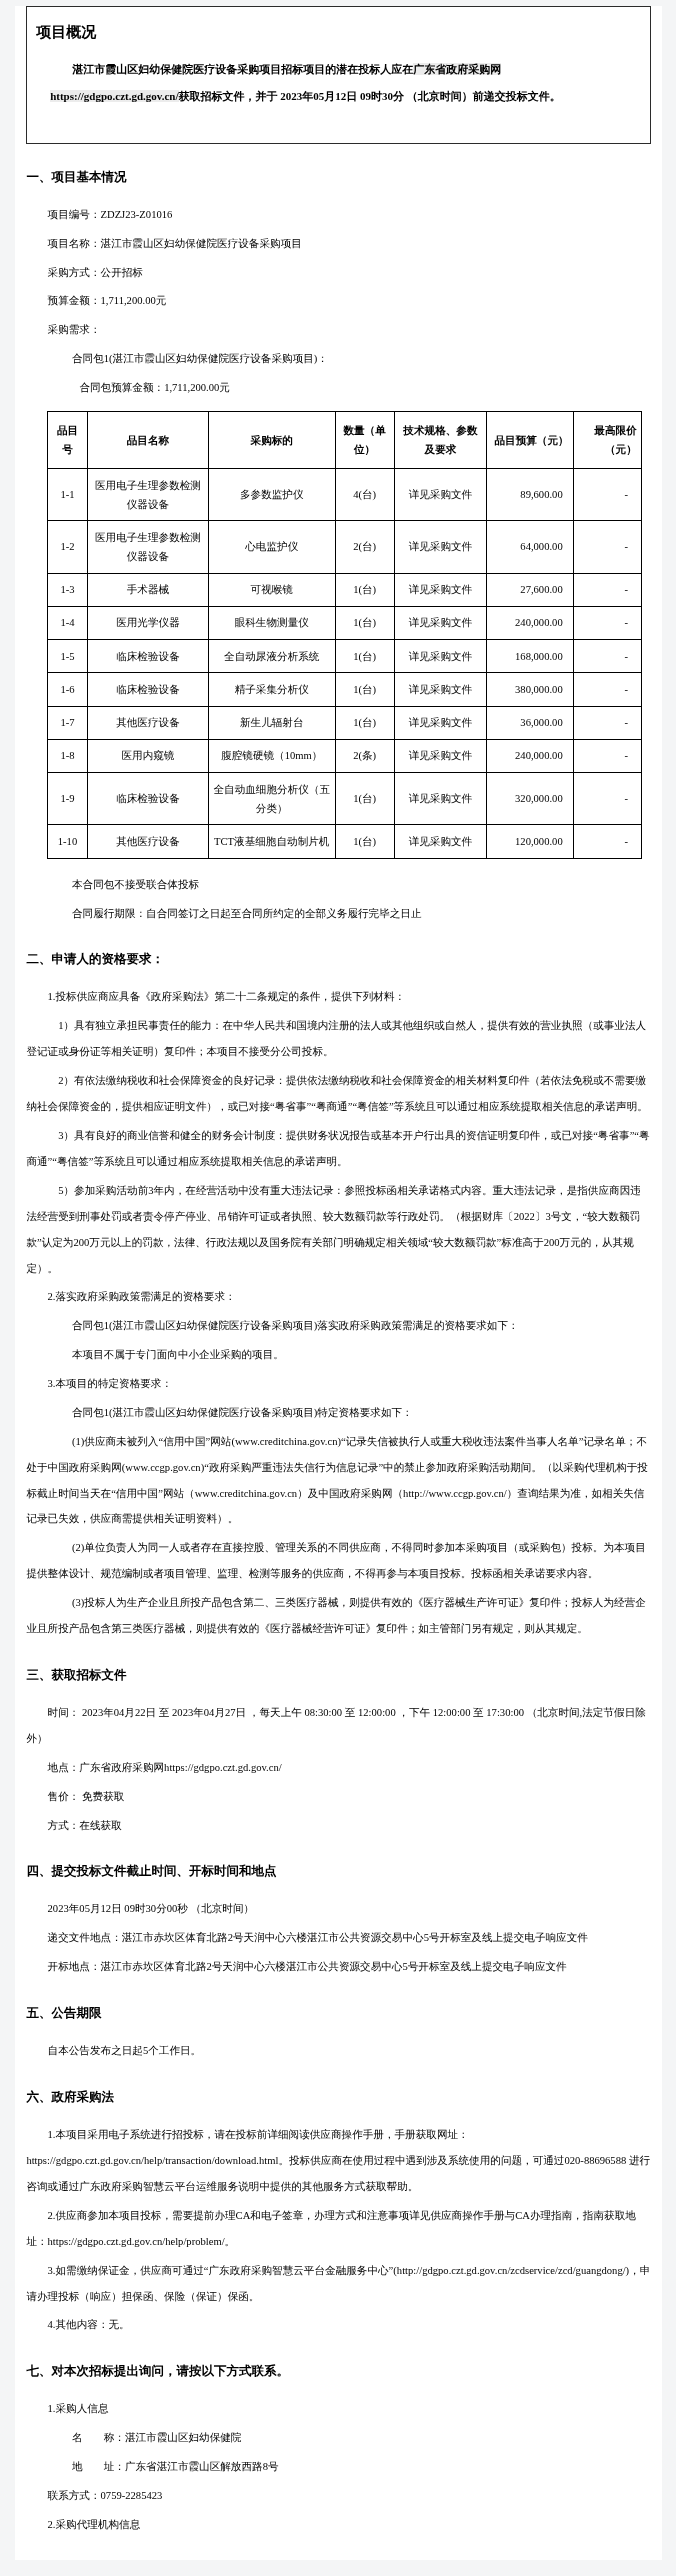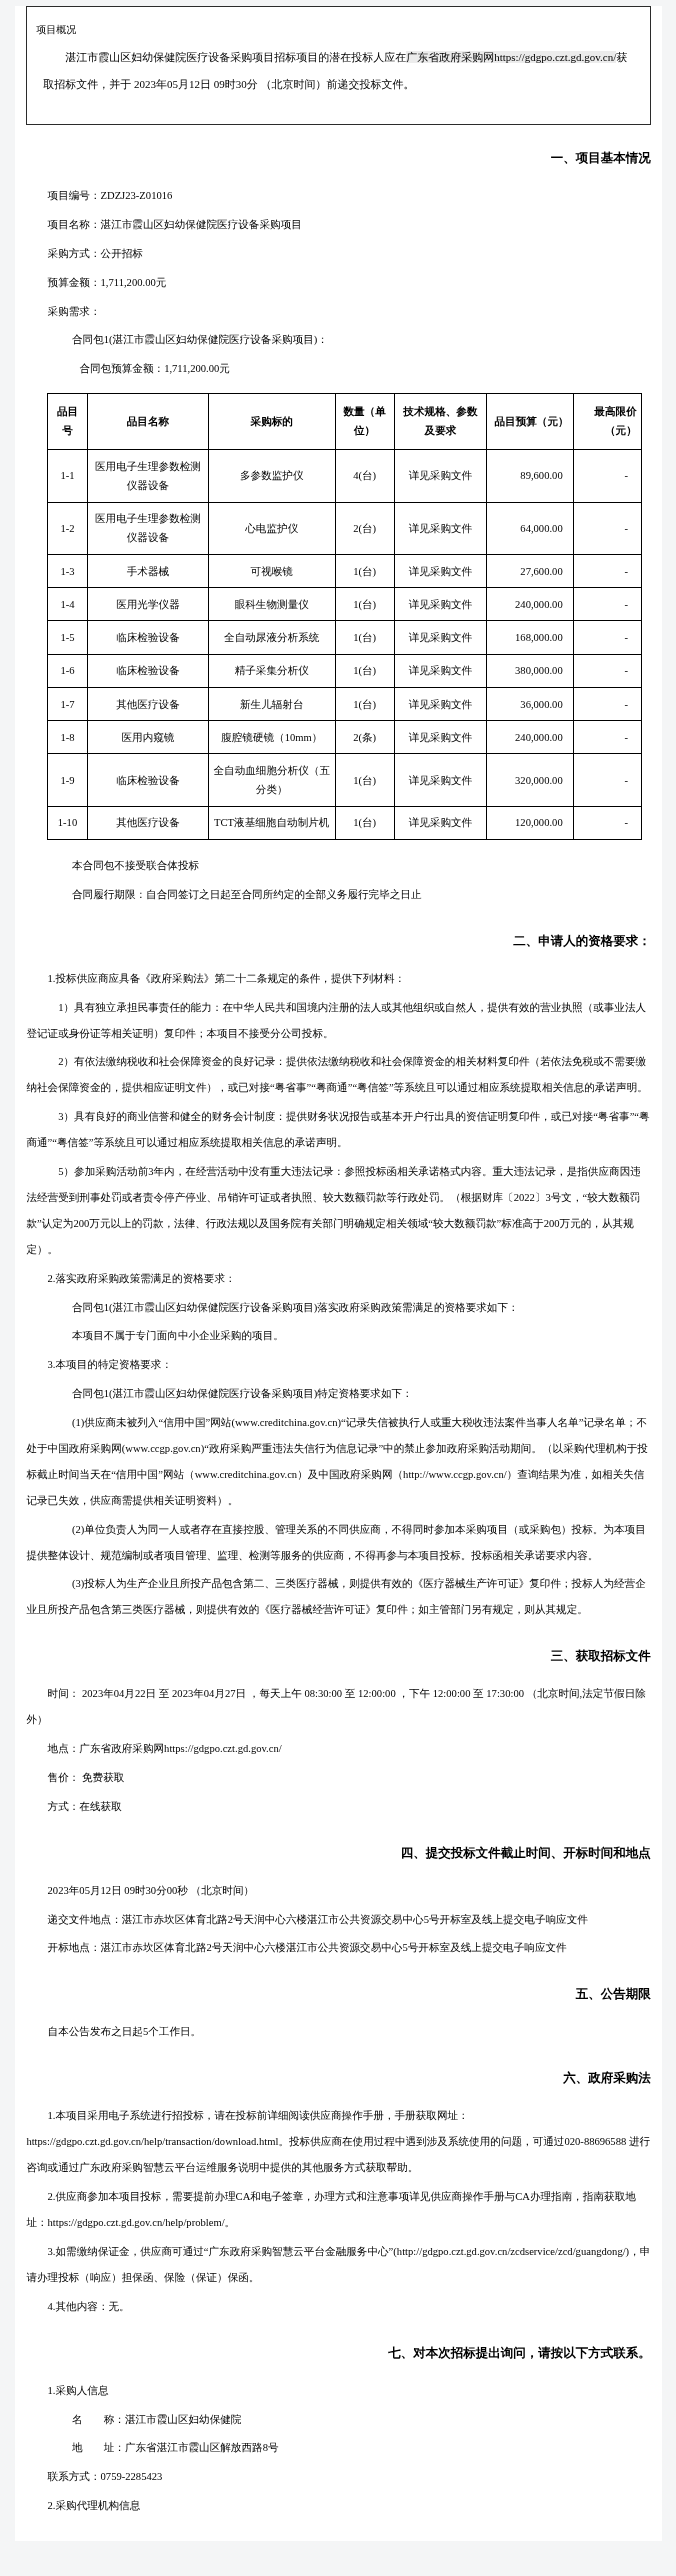--- a/index.html
+++ b/index.html
@@ -15,37 +15,37 @@
     background:#ffffff;
     padding:0 11.7px 19px 11.7px;
   }
   
   .overview-box{
     border:0.7px solid #2b2b2b;
     margin-top:5.9px;
     padding:10.3px 10.3px 19px 8.8px;
   }
   .overview-title{
-    font-size:10px;
-    font-weight:normal;
+    font-size:15px;
+    font-weight:bold;
     margin:5.9px 0 7.3px 0;
   }
   .overview-text{
     font-size:11px;
     line-height:2.45;
-    margin:7px;
+    margin:14px;
     text-indent:2em;
+    font-weight:bold;
   }
   .hl{background:#ececec;}
   
   .sec-heading{
     font-size:12.5px;
     font-weight:bold;
     margin:25px 0 16px 0;
-    text-align:right;
   }
   p.line{
     font-size:10.6px;
     line-height:2.45;
     margin:2.9px 0;
   }
   .ind2{text-indent:2em;}
   .ind3{text-indent:3em;}
   .ind4{text-indent:4.3em;}
   .ind5{text-indent:5em;}

